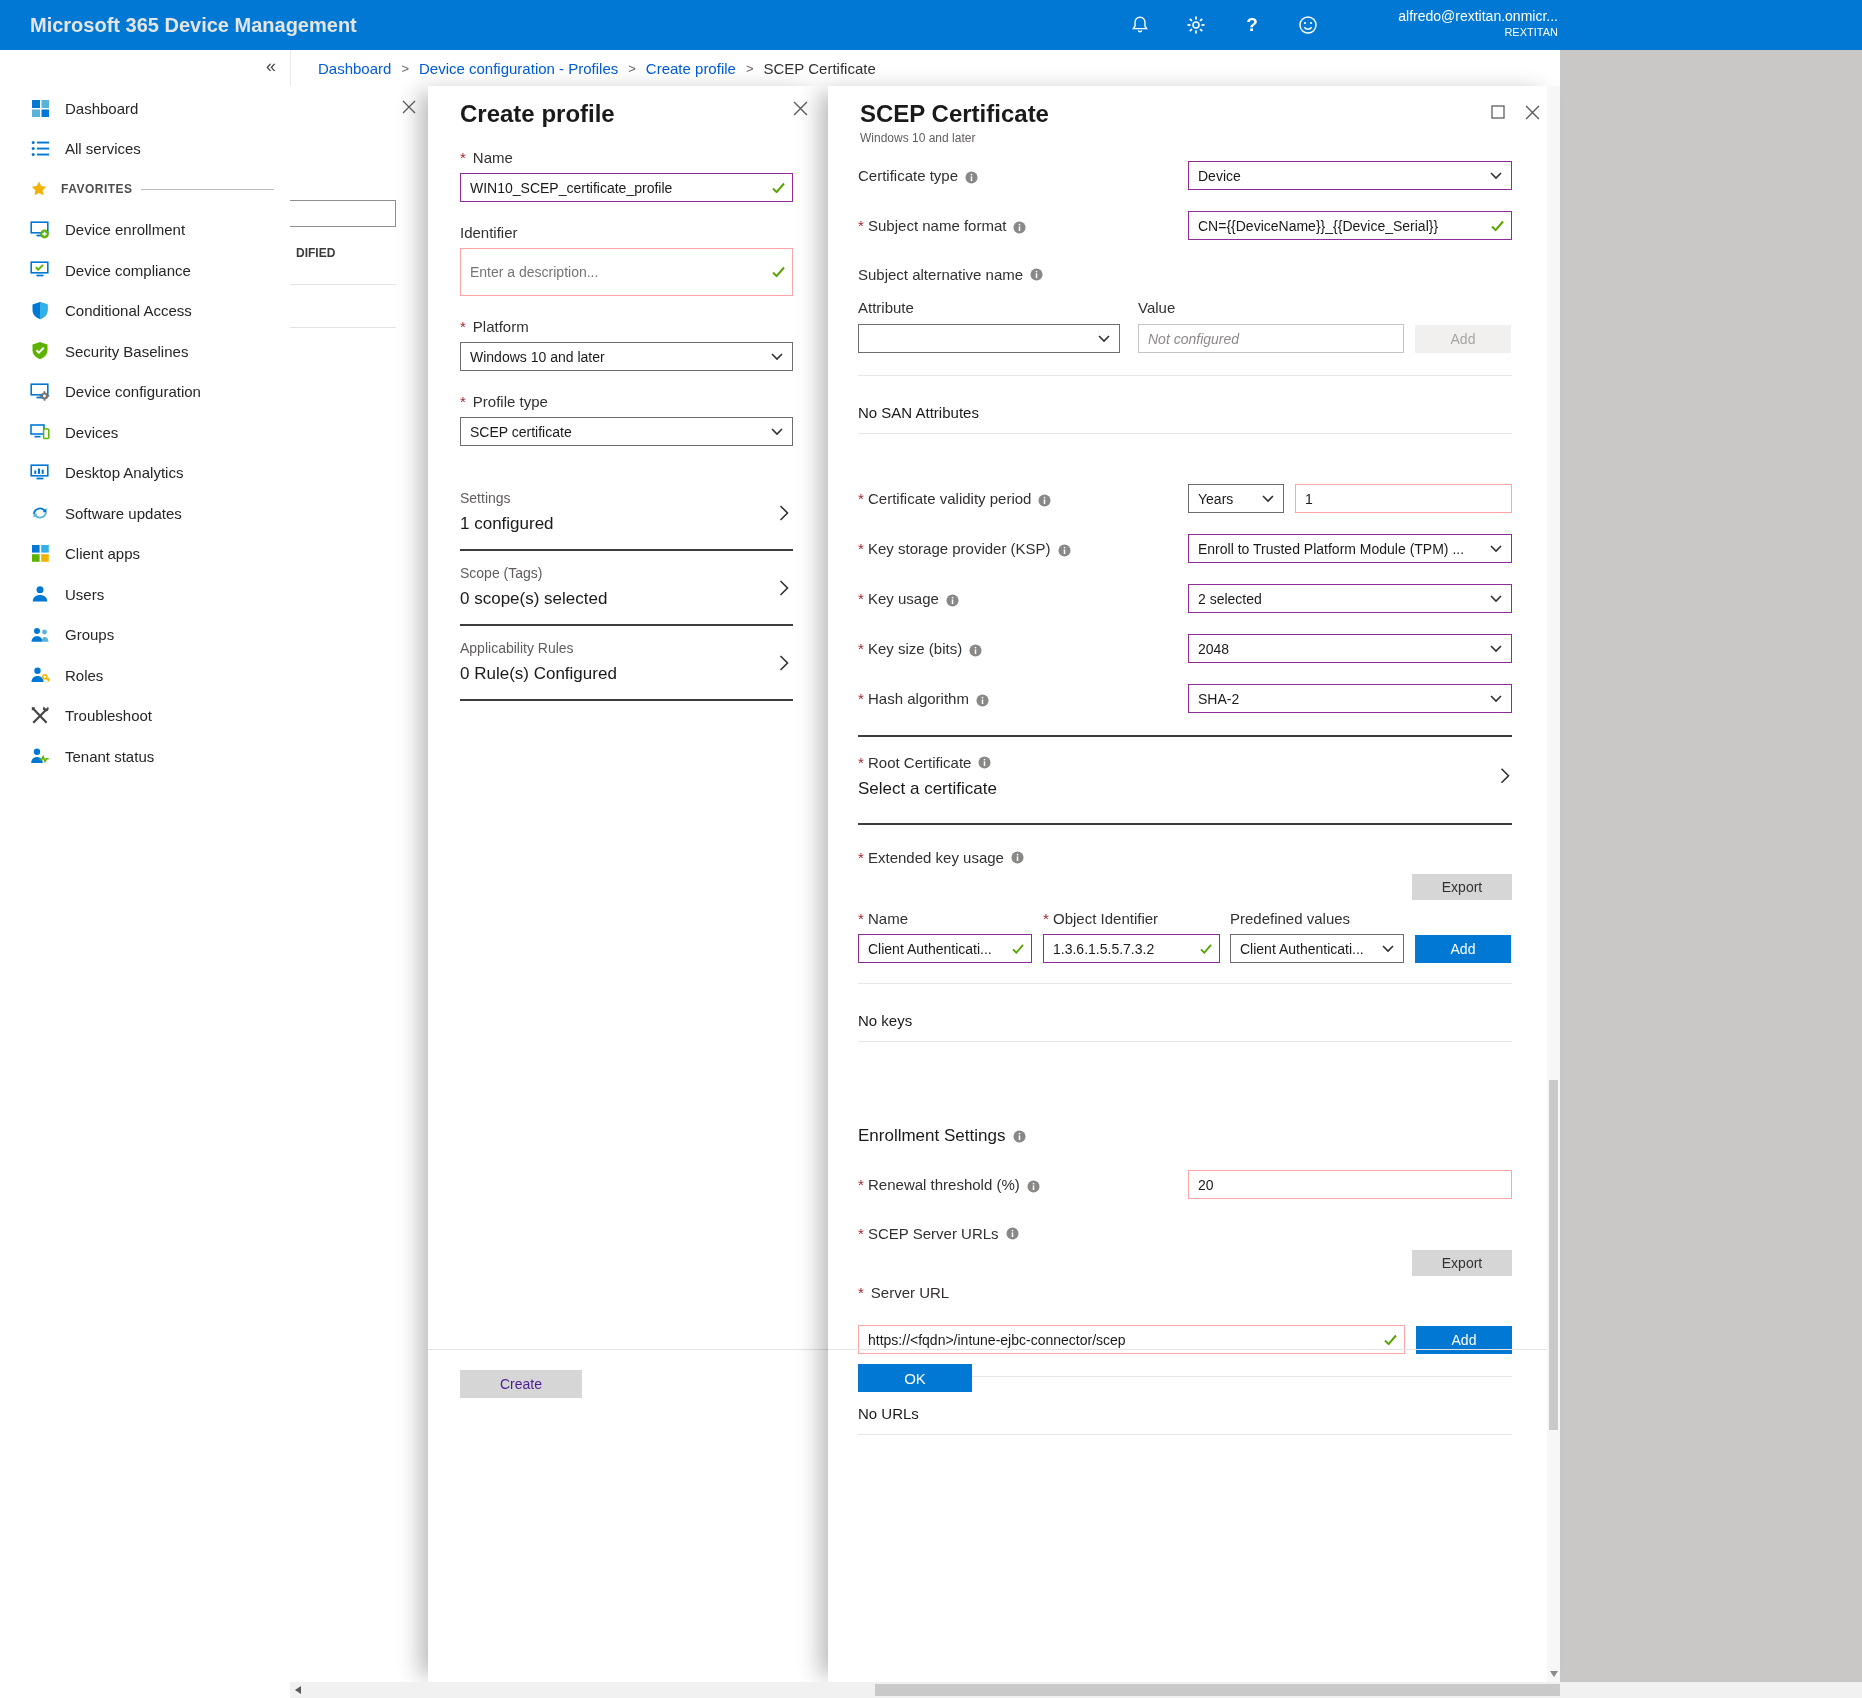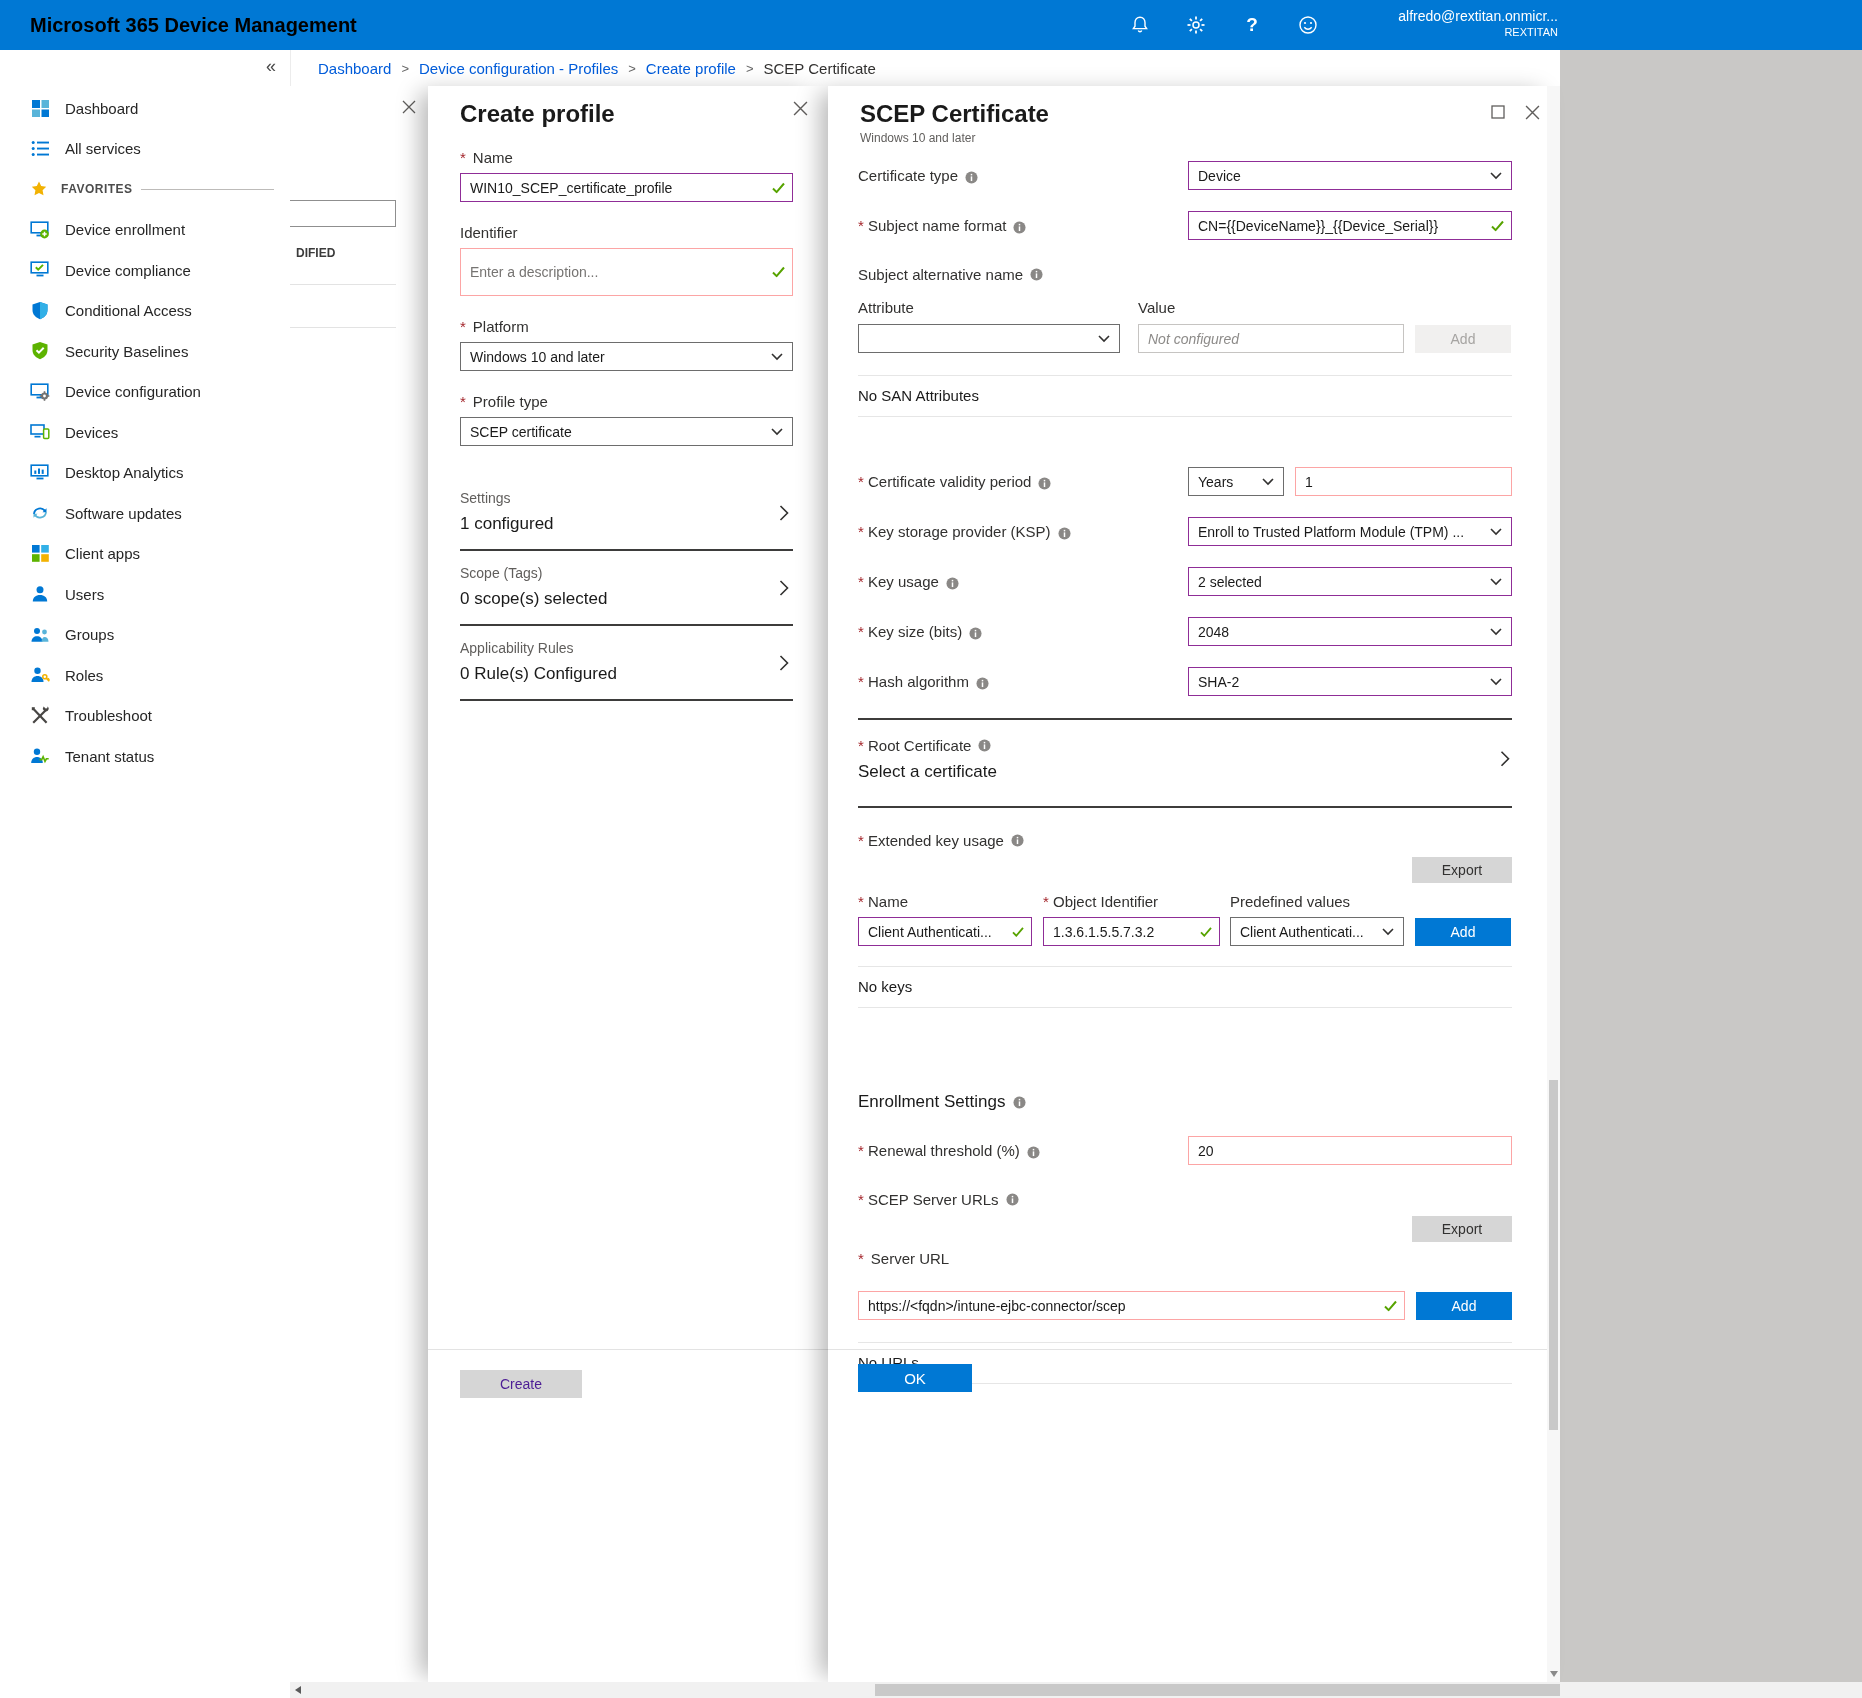--- a/index.html
+++ b/index.html
@@ -3,21 +3,21 @@
 <meta charset="utf-8">
 <style>
   html,body{margin:0;padding:0;background:#fff}
   .screen{position:relative;width:1862px;height:1698px;background:#fff;overflow:hidden;
           font-family:"Liberation Sans",sans-serif;color:#323130;font-size:14px}
   svg{display:block}
 
   
   .topbar{position:absolute;left:0;top:0;width:100%;height:50px;background:#0078d4;z-index:50}
   .topbar-title{position:absolute;left:30px;top:0;height:50px;display:flex;align-items:center;
-                color:#000000;font-size:20px;font-weight:bold;white-space:nowrap}
+                color:#e5e5e5;font-size:20px;font-weight:bold;white-space:nowrap}
   .topbar-icons{position:absolute;left:1128px;top:0;height:50px;display:flex;align-items:center;gap:32px}
   .tb-icon{cursor:pointer;display:flex;align-items:center;justify-content:center;width:24px;height:24px}
   .tb-help{color:#fff;font-size:19px;font-weight:bold}
   .topbar-user{position:absolute;right:304px;top:8px;text-align:right;color:#fff;cursor:pointer}
   .topbar-user .email{font-size:14px}
   .topbar-user .tenant{font-size:11px;margin-top:2px}
 
   
   .sidebar{position:absolute;left:0;top:50px;width:290px;bottom:0;background:#fff;
            border-right:1px solid #ececec;z-index:5}
@@ -95,21 +95,21 @@
   .flabel{width:330px;flex:none;font-size:15px;display:flex;align-items:flex-end;gap:7px}
   .fctrl{flex:1;min-width:0}
   .label-line{display:flex;align-items:center;gap:7px;font-size:15px}
   .san-labels{display:flex;margin-top:16px;font-size:15px}
   .san-labels .c1{width:280px}
   .san-grid{display:flex;align-items:center;margin-top:8px}
   .san-attr{width:262px;flex:none}
   .san-val{width:266px;flex:none;margin-left:18px}
   .san-add{margin-left:11px}
   .empty{margin-top:22px;border-top:1px solid #e6e6e6;border-bottom:1px solid #e6e6e6;
-         padding:11px 0 12px;font-size:15px;color:#1a1a1a}
+         padding:28px 0 12px;font-size:15px;color:#1a1a1a}
   .hr-dark{height:2px;background:#3d3c3b;margin-top:22px}
   .root-row{position:relative;padding:17px 26px 12px 0;cursor:pointer}
   .root-value{font-size:17px;color:#1a1a1a;margin-top:8px}
   .root-chevron{position:absolute;right:2px;top:50%;transform:translateY(-40%)}
   .export-row{display:flex;justify-content:flex-end;margin-top:8px}
   .eku-cols{display:flex;margin-top:10px;font-size:15px}
   .eku-cols .c1{width:185px}.eku-cols .c2{width:187px}
   .eku-grid{display:flex;align-items:center;margin-top:7px}
   .eku-name{width:174px;flex:none}
   .eku-oid{width:177px;flex:none;margin-left:11px}

